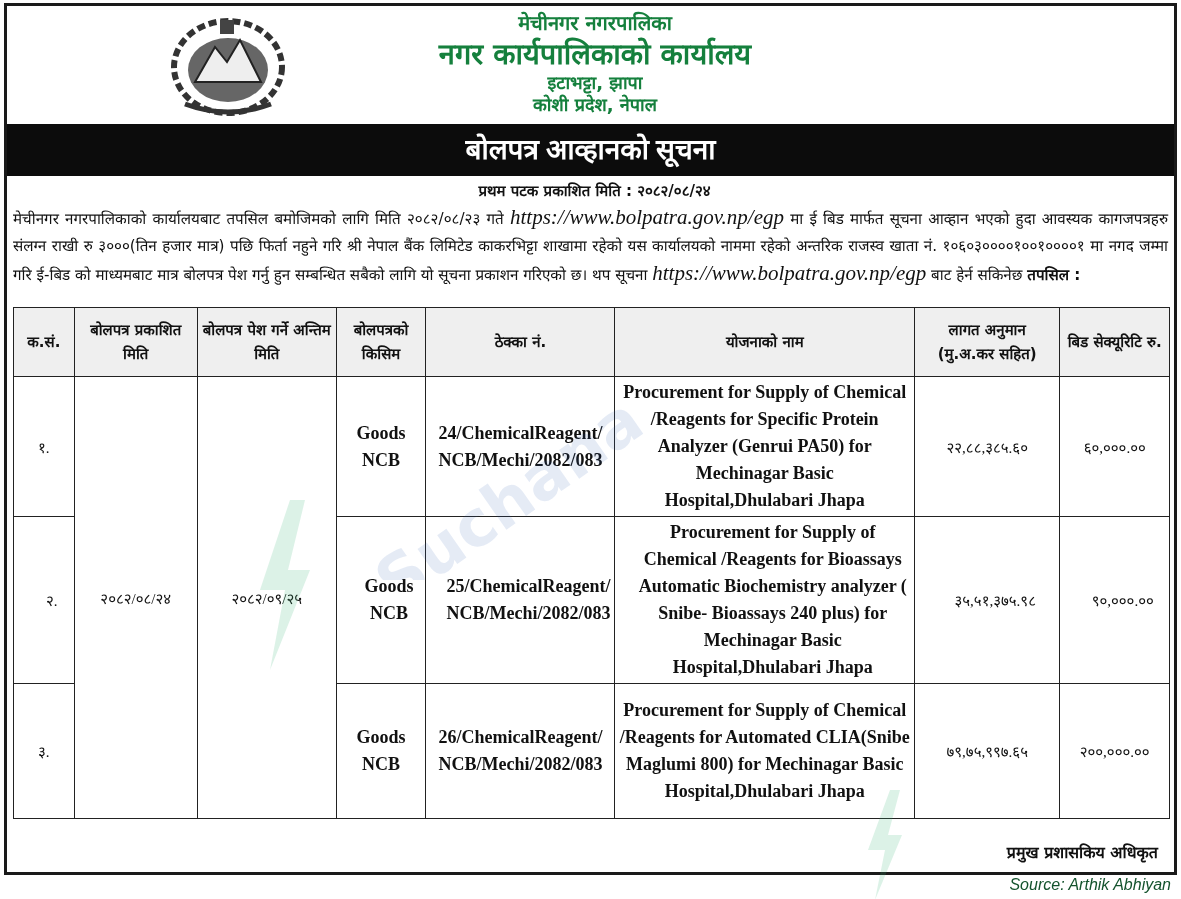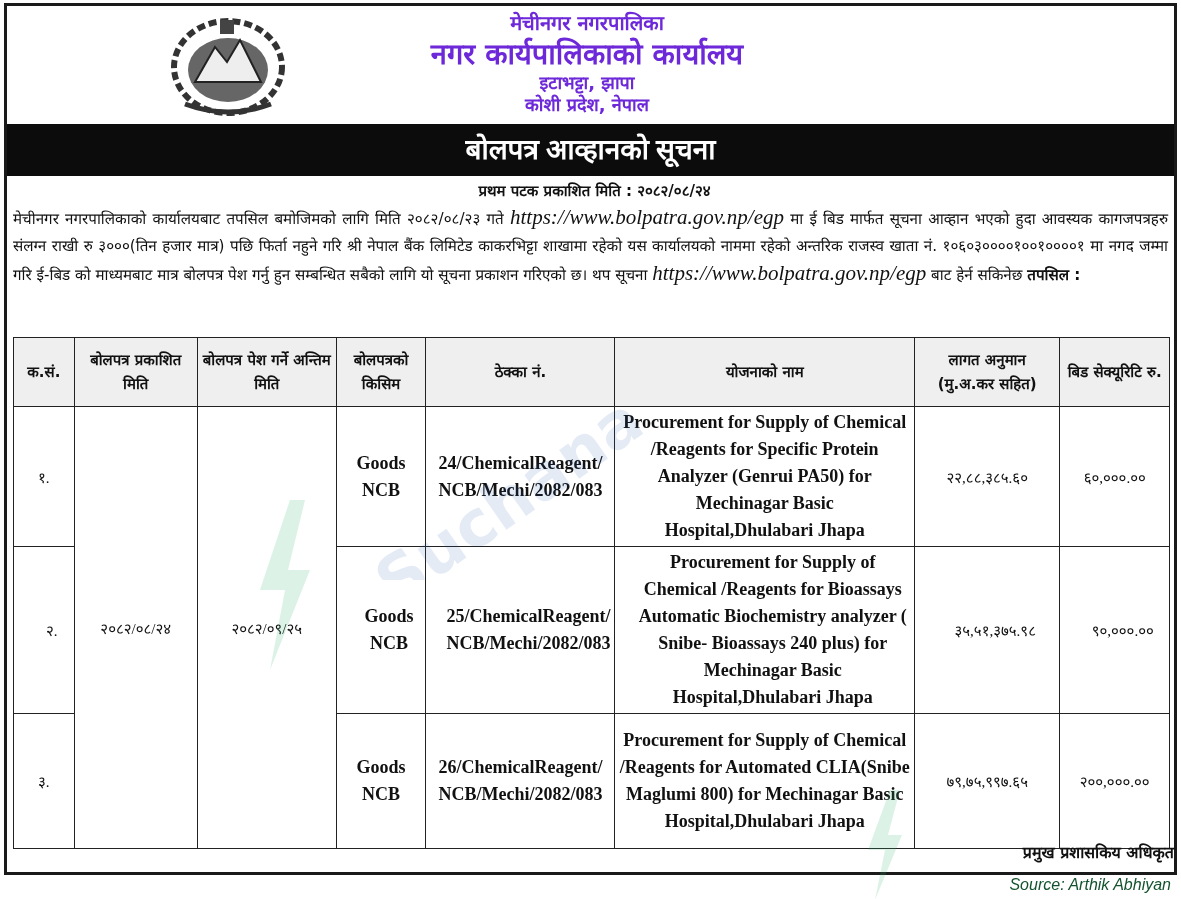--- a/index.html
+++ b/index.html
@@ -2,48 +2,48 @@
 <html><head>
 <meta charset="utf-8">
 <style>
   html, body { margin: 0; padding: 0; background: #ffffff; }
   body { width: 1181px; height: 899px; position: relative; overflow: hidden;
          font-family: "DejaVu Serif", serif; color: #111; }
   .frame { position: absolute; left: 4px; top: 3px; width: 1167px; height: 866px;
            border: 3px solid #1a1a1a; background: #fff; }
   .header { position: absolute; left: 0; top: 0; width: 1167px; height: 118px; }
   .emblem { position: absolute; left: 158px; top: 6px; width: 126px; height: 106px; }
-  .hdr-text { position: absolute; left: 300px; top: 4px; width: 560px; text-align: center;
-              font-family: "DejaVu Sans", sans-serif; font-weight: bold; color: #6d28d9; }
+  .hdr-text { position: absolute; left: 308px; top: 4px; width: 560px; text-align: center;
+              font-family: "DejaVu Sans", sans-serif; font-weight: bold; color: #15803d; }
   .hdr-l1 { font-size: 20px; line-height: 26px; }
   .hdr-l2 { font-size: 29px; line-height: 36px; }
   .hdr-l3 { font-size: 18px; line-height: 22px; }
   .hdr-l4 { font-size: 18px; line-height: 22px; }
   .banner { position: absolute; left: 0; top: 118px; width: 1167px; height: 52px;
             background: #0c0c0c; color: #fff; text-align: center;
             font-family: Liberation Serif, serif; font-weight: bold; font-size: 28px; line-height: 52px; }
   .pubdate { position: absolute; left: 4px; top: 174px; width: 1167px; text-align: center;
              font-family: "DejaVu Sans", sans-serif; font-weight: bold; font-size: 15px; }
   .body-text { position: absolute; left: 6px; top: 198px; width: 1155px;
                font-family: "DejaVu Sans", sans-serif; font-size: 15.2px; line-height: 27px;
                text-align: justify; }
   .body-text .url { font-family: "Liberation Serif", serif; font-style: italic; font-size: 21px; }
   .body-text .strong { font-weight: bold; }
-  table.tender { position: absolute; left: 6px; top: 331px; width: 1157px;
+  table.tender { position: absolute; left: 6px; top: 301px; width: 1157px;
                  border-collapse: collapse; font-size: 15px; }
   table.tender th, table.tender td { border: 1.5px solid #222; text-align: center; vertical-align: middle; padding: 2px 4px; }
   table.tender th { background: #efefef; font-family: "DejaVu Sans", sans-serif; font-weight: bold;
                     font-size: 15px; line-height: 24px; height: 64px; }
   table.tender td { font-family: "Liberation Serif", serif; }
   td.sn, td.date, td.amt { font-family: "DejaVu Sans", sans-serif; font-size: 15px; }
   td.bold { font-weight: bold; font-size: 18px; line-height: 27px; margin-left: 20px; }
   tr.r1 td { height: 130px; }
   tr.r2 td { height: 158px; padding-left: 20px; }
   tr.r3 td { height: 130px; }
-  .signature { position: absolute; right: 0; top: 835px;
+  .signature { position: absolute; right: 16px; top: 835px;
                font-family: "DejaVu Sans", sans-serif; font-weight: bold; font-size: 16px; }
   .source { position: absolute; right: 10px; top: 876px;
             font-family: "Liberation Sans", sans-serif; font-style: italic; font-size: 16px; color: #14532d; }
   .wm { position: absolute; pointer-events: none; }
 </style>
 </head>
 <body>
 
 <div class="frame">
 

